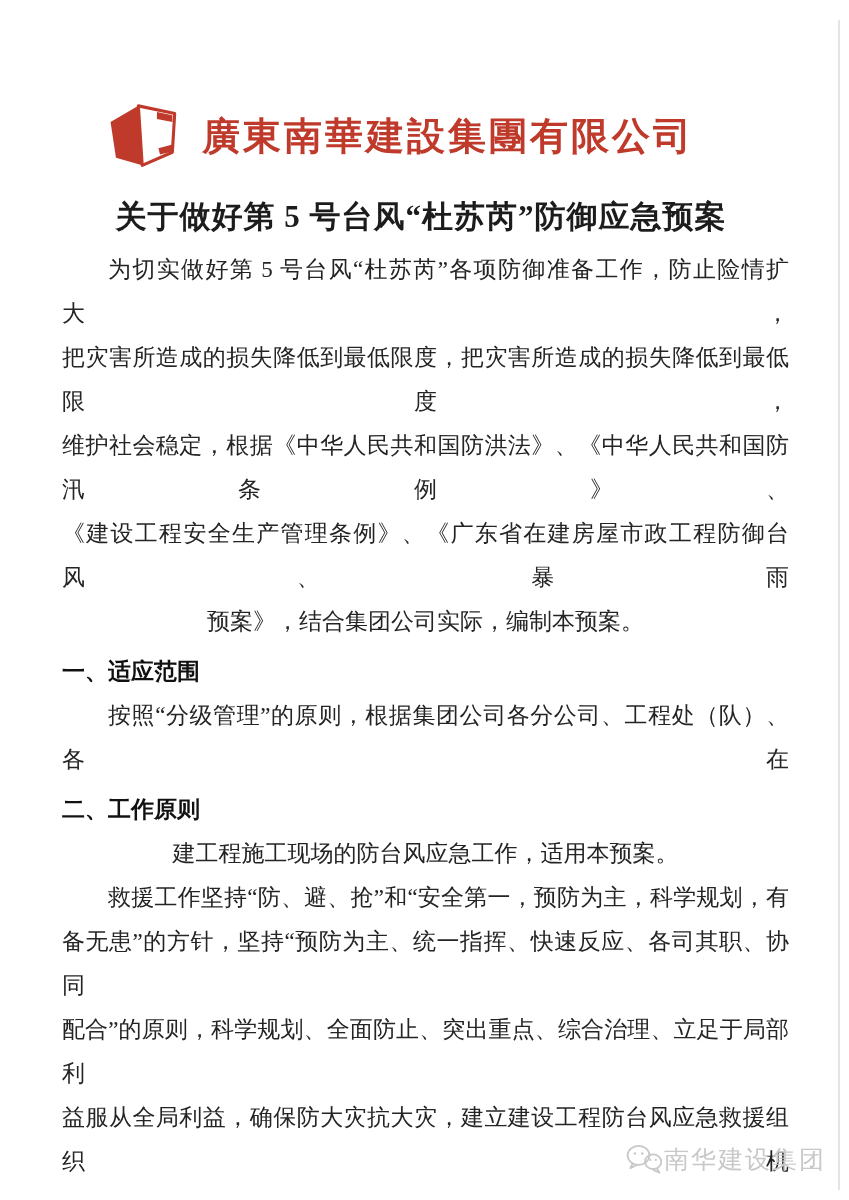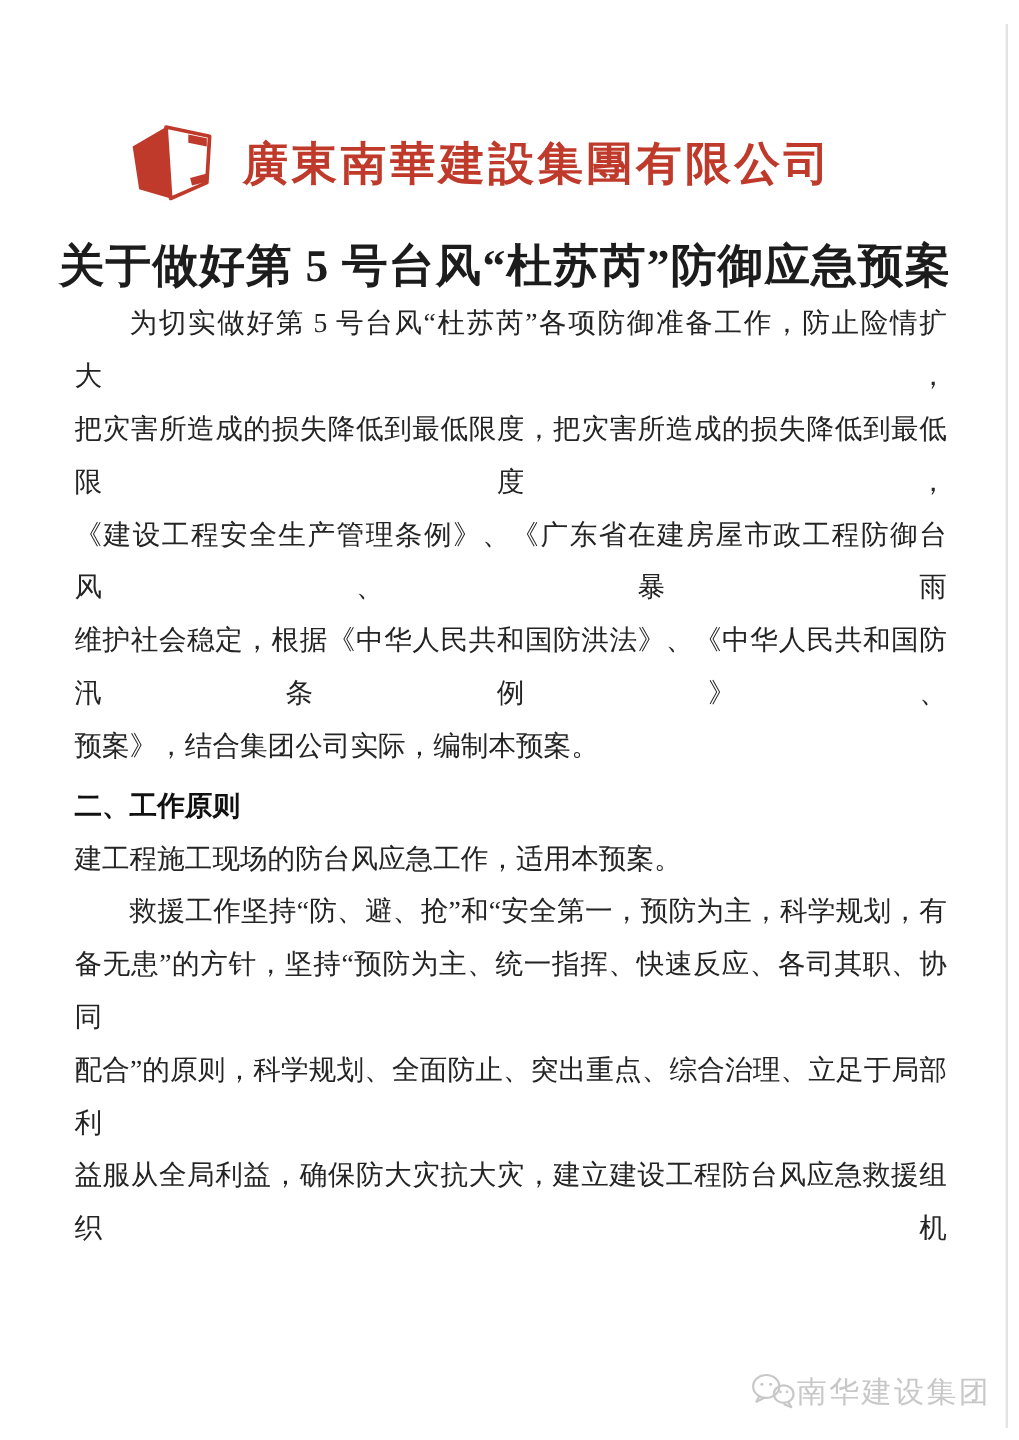--- a/index.html
+++ b/index.html
@@ -49,21 +49,21 @@
     color: #bf3a2b;
     white-space: nowrap;
   }
   
   .doc-title {
     position: absolute;
     top: 196px;
     left: 0;
     width: 100%;
     text-align: center;
-    font-size: 38px;
+    font-size: 31px;
     font-weight: 700;
     letter-spacing: 1px;
     color: #1c1c1c;
     white-space: nowrap;
   }
   
   .content {
     position: absolute;
     top: 248px;
     left: 62px;
@@ -71,21 +71,21 @@
     font-size: 23px;
     line-height: 44px;
     color: #242424;
   }
   .line { white-space: normal; }
   .j {
     text-align: justify;
     text-align-last: justify;
   }
   .first { text-indent: 2em; }
-  .end { text-align: left; }
+  .end { text-align: center; }
   .heading {
     font-weight: 700;
     color: #111111;
   }
   .gap { margin-top: 6px; }
   
   .footer {
     position: absolute;
     top: 1142px;
     right: 16px;
@@ -116,23 +116,25 @@
       <polygon points="70,60 88,55 88,64 72,68" fill="#bf3a2b"></polygon>
     </svg>
     <div class="company-name">廣東南華建設集團有限公司</div>
   </div>
 
   <div class="doc-title">关于做好第 5 号台风“杜苏芮”防御应急预案</div>
 
   <div class="content">
     <div class="line first j">为切实做好第 5 号台风“杜苏芮”各项防御准备工作，防止险情扩大，</div>
     <div class="line j">把灾害所造成的损失降低到最低限度，把灾害所造成的损失降低到最低限度，</div>
+    <div class="line j">维护社会稳定，根据《中华人民共和国防洪法》、《中华人民共和国防汛条例》、</div>
     <div class="line j">《建设工程安全生产管理条例》、《广东省在建房屋市政工程防御台风、暴雨</div>
-    <div class="line j">维护社会稳定，根据《中华人民共和国防洪法》、《中华人民共和国防汛条例》、</div>
     <div class="line end">预案》，结合集团公司实际，编制本预案。</div>
+    <div class="line heading gap">一、适应范围</div>
+    <div class="line first j">按照“分级管理”的原则，根据集团公司各分公司、工程处（队）、各在</div>
     <div class="line heading gap">二、工作原则</div>
     <div class="line end">建工程施工现场的防台风应急工作，适用本预案。</div>
     <div class="line first j">救援工作坚持“防、避、抢”和“安全第一，预防为主，科学规划，有</div>
     <div class="line j">备无患”的方针，坚持“预防为主、统一指挥、快速反应、各司其职、协同</div>
     <div class="line j">配合”的原则，科学规划、全面防止、突出重点、综合治理、立足于局部利</div>
     <div class="line j">益服从全局利益，确保防大灾抗大灾，建立建设工程防台风应急救援组织机</div>
 
   </div>
 
   <div class="footer">

